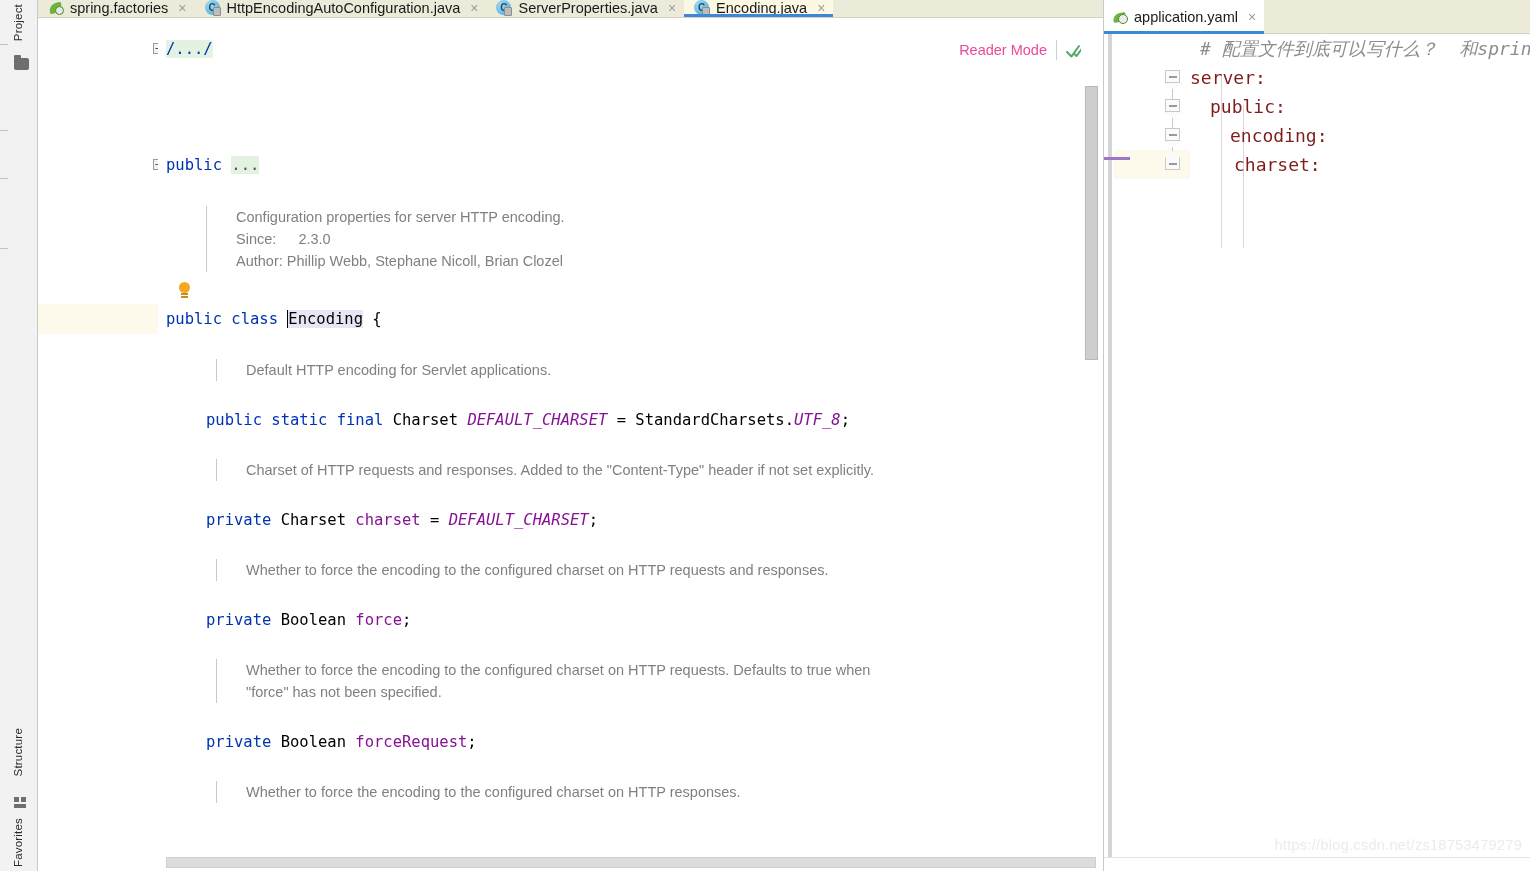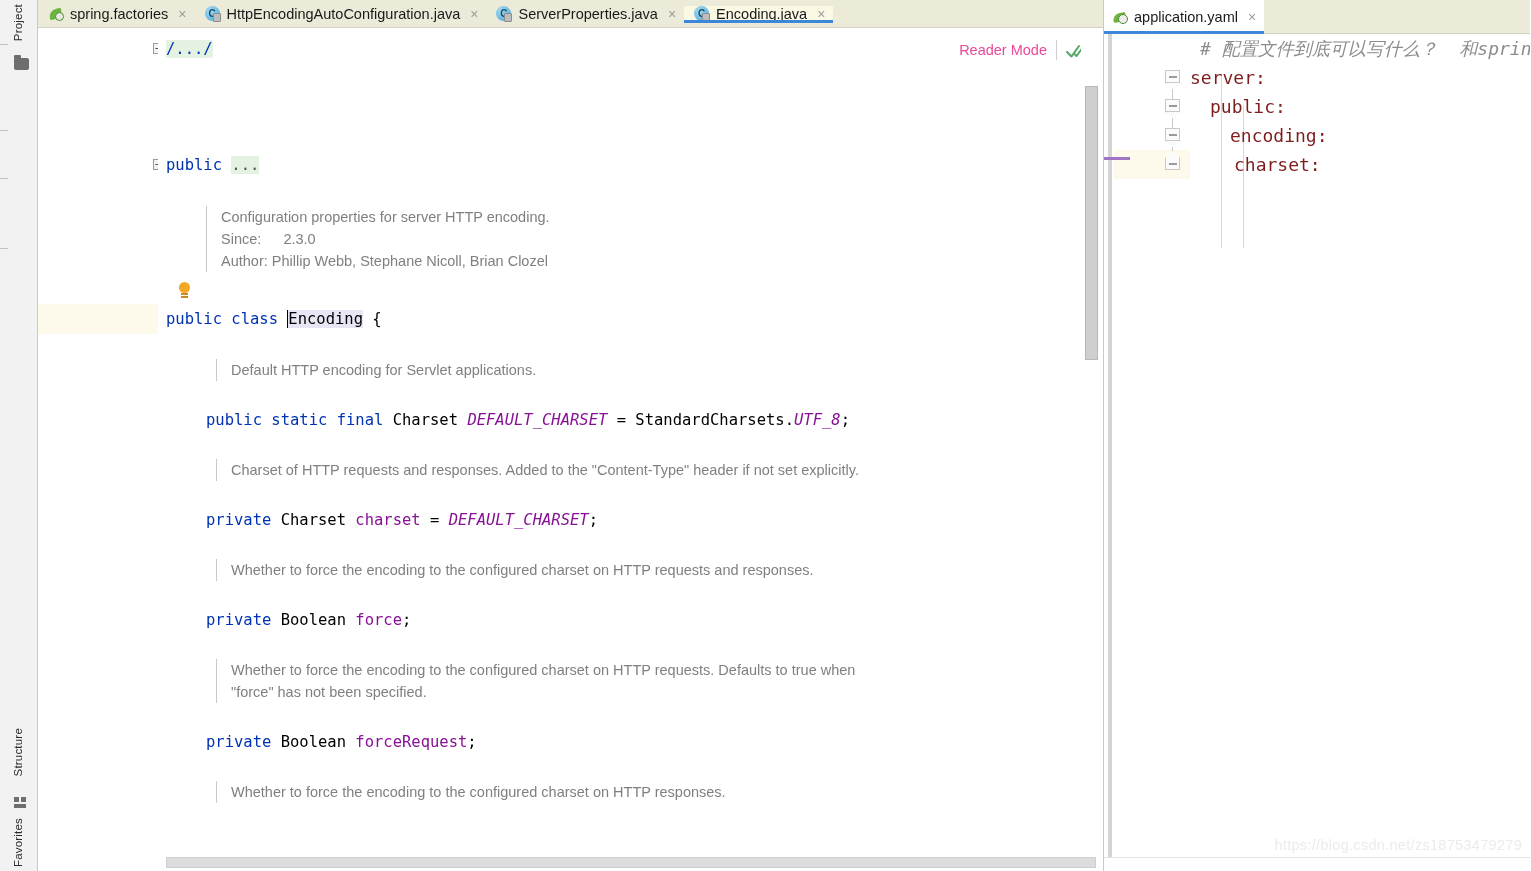--- a/index.html
+++ b/index.html
@@ -46,22 +46,22 @@
 
   
   .main-col {
     width: 1066px; height: 871px; position: relative;
     background: #ffffff; flex: 0 0 1066px;
     border-right: 1px solid #c9c9c9;
   }
 
   
   .tabbar {
-    height: 28px; background: #ecebd9;
-    display: flex; align-items: center;
+    height: 18px; background: #ecebd9;
+    display: flex; align-items: flex-start;
     position: relative;
     border-bottom: 1px solid #d3d3c4;
   }
   .tab {
     display: flex; align-items: center; gap: 6px;
     padding: 0 8px 0 10px;
     font-size: 14.5px; color: #1a1a1a;
     cursor: default; position: relative;
     white-space: nowrap;
   }
@@ -143,21 +143,21 @@
   .fold {
     background: #e3f2e1; color: #0033b3; border-radius: 2px;
   }
   .foldgray { background:#e3f2e1; color:#505050; }
 
   
   .doc {
     position: absolute; left: 48px;
     font-family: "Liberation Sans", sans-serif;
     font-size: 14.5px; color: #808080; line-height: 22px;
-    border-left: 1px solid #c8c8c8; padding-left: 14px;
+    border-left: 1px solid #c8c8c8; padding-left: 29px;
     max-width: 800px;
   }
   .doc .lab { color:#808080; }
 
   .foldbox {
     position:absolute; width: 11px; height: 11px;
     border: 1px solid #9a9a9a; background:#f2f2f2;
     color:#5a5a5a; font-size: 10px; line-height: 9px; text-align:center;
     font-family:"DejaVu Sans", sans-serif;
   }

